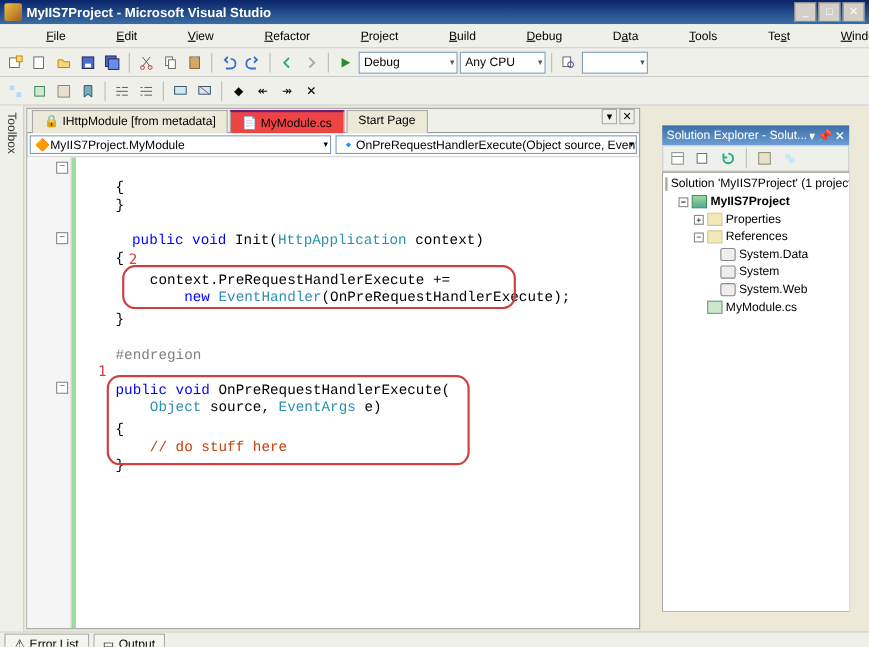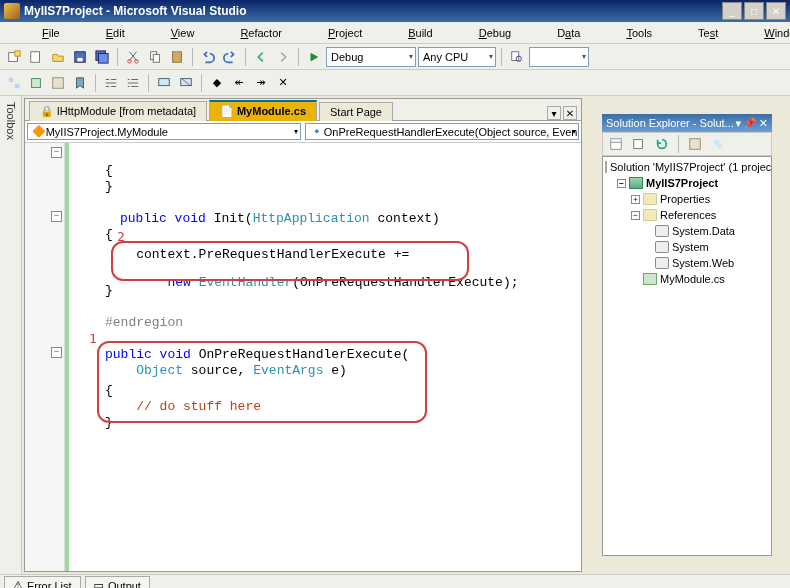--- a/index.html
+++ b/index.html
@@ -13,23 +13,23 @@
 .menu-item { padding: 2px 8px; margin-left: 28px; }
 .menu-item u { text-decoration: underline; }
 .toolbar { background: #f0f0eb; height: 26px; display: flex; align-items: center; padding: 0 4px; gap: 2px; border-bottom: 1px solid #ccc; }
 .tb-sep { width: 1px; height: 18px; background: #bbb; margin: 0 3px; }
 .tb-btn { width: 20px; height: 20px; display: flex; align-items: center; justify-content: center; border: 1px solid transparent; }
 .tb-drop { height: 20px; border: 1px solid #7f9db9; background: #fff; padding: 0 14px 0 4px; font-size: 11px; display: flex; align-items: center; position: relative; min-width: 60px; }
 .tb-drop::after { content: "▾"; position: absolute; right: 2px; font-size: 8px; color: #555; }
 .main { display: flex; height: 478px; }
 .tool-rail { width: 22px; background: #f0f0eb; border-right: 1px solid #ccc; writing-mode: vertical-rl; text-orientation: mixed; padding: 6px 2px; font-size: 11px; color: #333; display:flex; align-items:center; }
 .editor-area { flex: 1; display: flex; flex-direction: column; background: #fff; border: 1px solid #999; margin: 2px; }
-.doc-tabs { display: flex; background: #f0f0eb; height: 22px; align-items: flex-end; padding-left: 4px; border-bottom: 1px solid #999; }
+.doc-tabs { display: flex; background: #f0f0eb; height: 22px; padding-left: 4px; border-bottom: 1px solid #999; }
 .doc-tab { padding: 3px 10px; border: 1px solid #aaa; border-bottom: none; background: #ece9d8; margin-right: 2px; font-size: 11px; position: relative; top: 1px; }
-.doc-tab.active { background: #eab308; font-weight: bold; border-top: 2px solid #0369a1; }
+.doc-tab.active { background: #ef4444; font-weight: normal; border-top: 2px solid #701a75; }
 .doc-tab-ctrl { margin-left: auto; display: flex; gap: 2px; padding-right: 4px; font-size: 10px; }
 .doc-tab-ctrl span { border: 1px solid #aaa; width: 14px; height: 14px; display:flex; align-items:center; justify-content:center; }
 .nav-bar { display: flex; height: 22px; border-bottom: 1px solid #ccc; }
 .nav-drop { flex: 1; border: 1px solid #7f9db9; background: #fff; margin: 2px; padding: 0 14px 0 4px; display: flex; align-items: center; position: relative; font-size: 11px; overflow: hidden; white-space: nowrap; }
 .nav-drop::after { content: "▾"; position: absolute; right: 2px; font-size: 8px; }
 .code { flex: 1; font-family: Consolas, "Courier New", monospace; font-size: 13px; position: relative; overflow: hidden; background: #fff; }
 .gutter { position: absolute; left: 0; top: 0; bottom: 0; width: 40px; border-right: 1px solid #ddd; background: #f5f5f5; }
 .fold { position:absolute; left:26px; width:11px; height:11px; border:1px solid #888; background:#fff; font-size:9px; line-height:9px; text-align:center; color:#555;}
 .code-line { position: absolute; left: 46px; white-space: pre; }
 .kw { color: #0000ff; }
@@ -257,21 +257,21 @@
       <div class="gutter"></div>
       <div class="marg-bar"></div>
       <div class="fold" style="top:4px">−</div>
       <div class="fold" style="top:68px">−</div>
       <div class="fold" style="top:204px">−</div>
       <div class="code-line" style="top:20px;left:80px">{</div>
       <div class="code-line" style="top:36px;left:80px">}</div>
       <div class="code-line" style="top:68px;left:95px"><span class="kw">public</span><span class="kw"> void</span><span> Init(</span><span class="ty">HttpApplication</span><span> context)</span></div>
       <div class="code-line" style="top:84px;left:80px">{</div>
       <div class="code-line" style="top:104px;left:80px"><span>    context.PreRequestHandlerExecute +=</span></div>
-      <div class="code-line" style="top:132px;left:80px"><span class="kw">        new</span><span class="ty"> EventHandler</span><span>(OnPreRequestHandlerExecute);</span></div>
+      <div class="code-line" style="top:120px;left:80px"><span class="kw">        new</span><span class="ty"> EventHandler</span><span>(OnPreRequestHandlerExecute);</span></div>
       <div class="code-line" style="top:140px;left:80px">}</div>
       <div class="code-line" style="top:172px;left:80px"><span class="rg">#endregion</span></div>
       <div class="code-line" style="top:204px;left:80px"><span class="kw">public</span><span class="kw"> void</span><span> OnPreRequestHandlerExecute(</span></div>
       <div class="code-line" style="top:220px;left:80px"><span class="ty">    Object</span><span> source, </span><span class="ty">EventArgs</span><span> e)</span></div>
       <div class="code-line" style="top:240px;left:80px">{</div>
       <div class="code-line" style="top:256px;left:80px"><span class="cm">    // do stuff here</span></div>
       <div class="code-line" style="top:272px;left:80px">}</div>
 
       <div class="anno-lbl" style="top:86px;left:92px">2</div>
       <div class="anno-box" style="top:98px;left:86px;width:358px;height:40px"></div>

